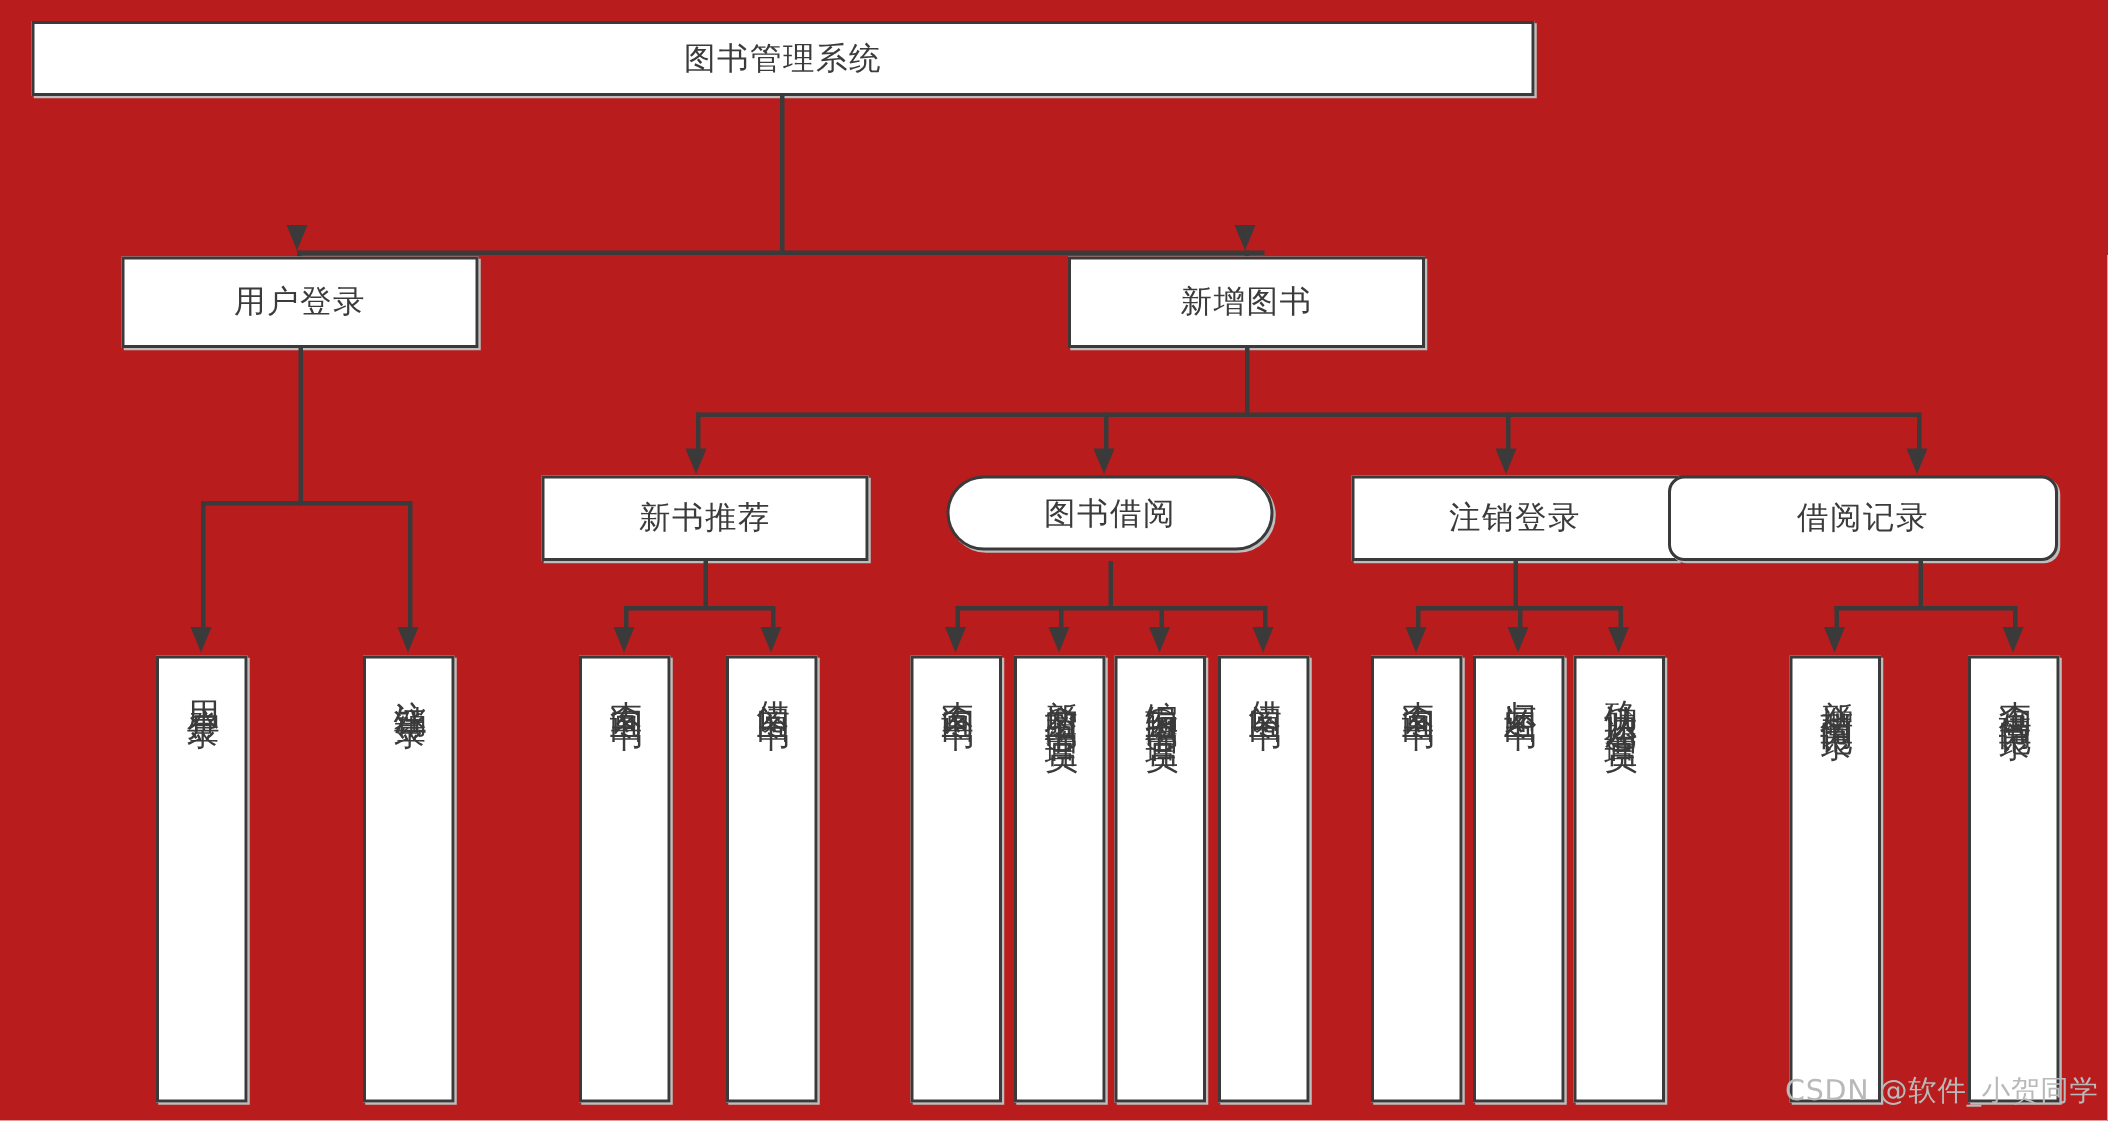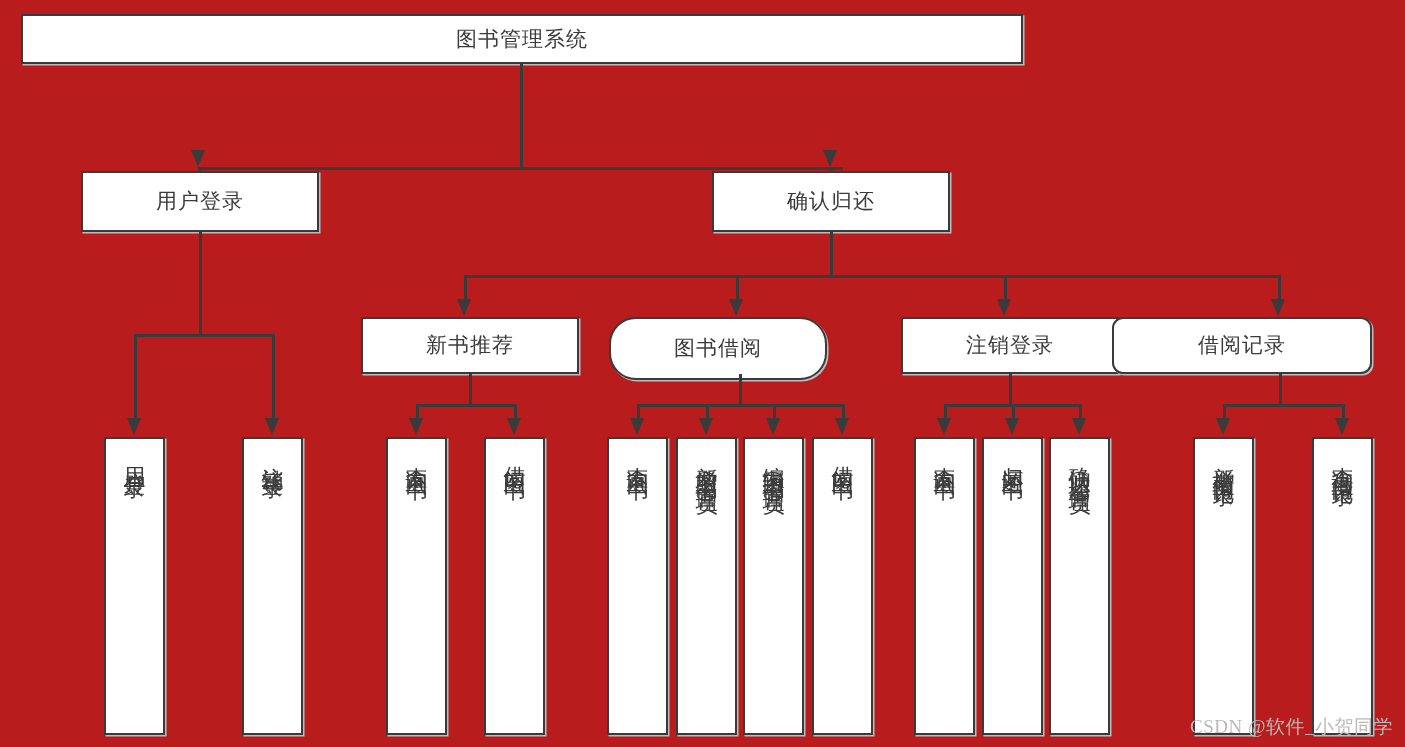--- a/index.html
+++ b/index.html
@@ -96,21 +96,21 @@
   <div class="vline" style="left:198px; top:167px; height:-0px;"></div>
   <div class="vline" style="left:198px; top:167px; height:18px;"></div>
   <div class="arrow" style="left:191px; top:150px;"></div>
   <div class="vline" style="left:830px; top:167px; height:18px;"></div>
   <div class="arrow" style="left:823px; top:150px;"></div>
 
   <div class="node" id="node-user-login" style="left: 81px; top: 171px; width: 238px; height: 61px;">
     <span class="label">用户登录</span>
   </div>
   <div class="node" id="node-book-manage" style="left: 712px; top: 171px; width: 238px; height: 61px;">
-    <span class="label">确认归还</span>
+    <span class="label">新增图书</span>
   </div>
 
   <div class="vline" style="left:199px; top:232px; height:105px;"></div>
   <div class="hline" style="left:134px; top:334px; width:140px;"></div>
   <div class="vline" style="left:134px; top:334px; height:85px;"></div>
   <div class="arrow" style="left:127px; top:418px;"></div>
   <div class="vline" style="left:272px; top:334px; height:85px;"></div>
   <div class="arrow" style="left:265px; top:418px;"></div>
 
   <div class="vline" style="left:830px; top:232px; height:45px;"></div>
@@ -120,21 +120,21 @@
   <div class="vline" style="left:736px; top:275px; height:25px;"></div>
   <div class="arrow" style="left:729px; top:299px;"></div>
   <div class="vline" style="left:1004px; top:275px; height:25px;"></div>
   <div class="arrow" style="left:997px; top:299px;"></div>
   <div class="vline" style="left:1278px; top:275px; height:25px;"></div>
   <div class="arrow" style="left:1271px; top:299px;"></div>
 
   <div class="node" id="node-new-book-rec" style="left: 361px; top: 317px; width: 218px; height: 57px; text-align: center;">
     <span class="label">新书推荐</span>
   </div>
-  <div class="node" id="node-book-borrow" style="left: 609px; top: 317px; width: 218px; height: 63px; border-radius: 27px;">
+  <div class="node" id="node-book-borrow" style="left: 631px; top: 317px; width: 218px; height: 50px; border-radius: 27px;">
     <span class="label">图书借阅</span>
   </div>
   <div class="node" id="node-current-borrow" style="left: 901px; top: 317px; width: 218px; height: 57px;">
     <span class="label">注销登录</span>
   </div>
   <div class="node" id="node-borrow-record" style="left: 1112px; top: 317px; width: 260px; height: 57px; border-radius: 11px;">
     <span class="label">借阅记录</span>
   </div>
 
   <div class="vline" style="left:469px; top:374px; height:32px;"></div>
@@ -206,15 +206,15 @@
         <span class="label">确认归还（管理员）</span>
       </div>
       <div class="node vertical" style="left: 1193px; top: 437px; width: 61px; height: 298px;">
         <span class="label">新增借阅记录</span>
       </div>
       <div class="node vertical" style="left: 1312px; top: 437px; width: 61px; height: 298px;">
         <span class="label">查询借阅记录</span>
       </div>
     </div>
 
-  <div id="watermark" style="left: 1190px; top: 714px; font-family: Liberation Serif, serif;">CSDN @软件_小贺同学</div>
+  <div id="watermark" style="left: 1190px; top: 714px;">CSDN @软件_小贺同学</div>
 
 </div>
 
 </body></html>

